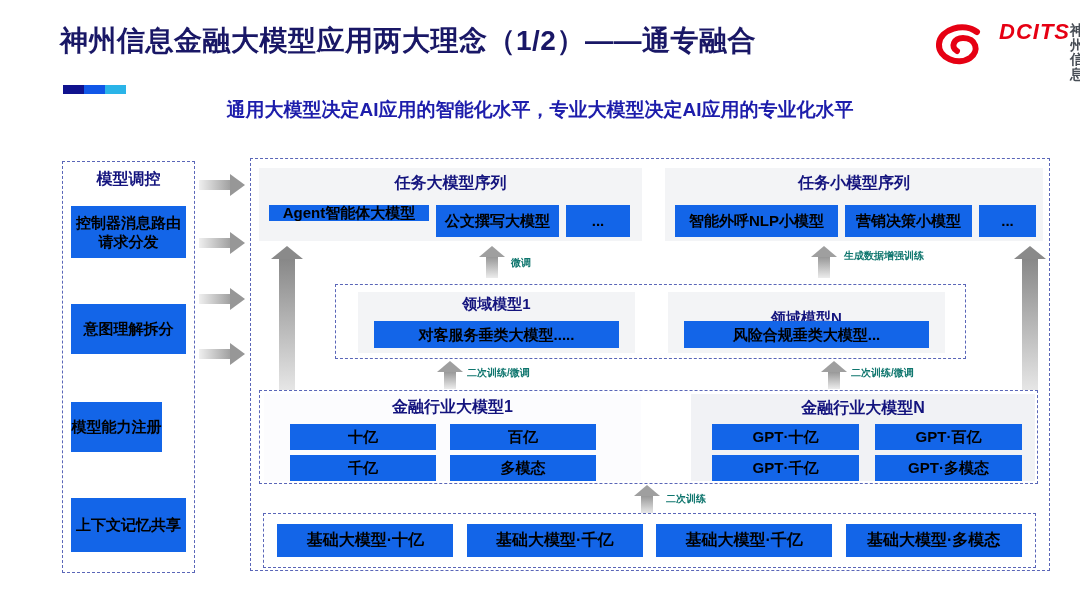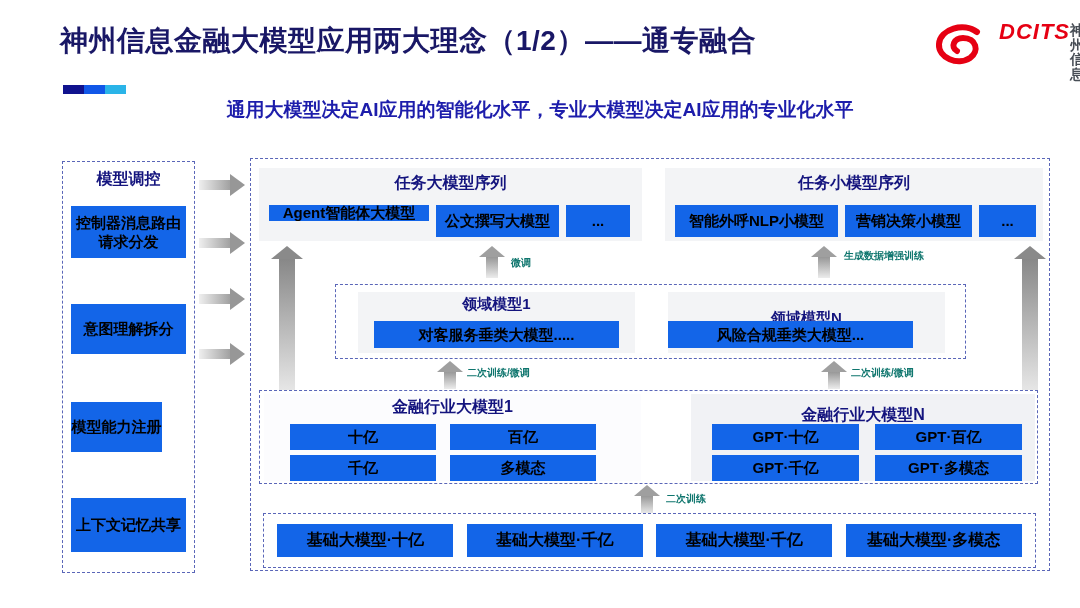--- a/index.html
+++ b/index.html
@@ -136,21 +136,21 @@
         <span class="hd"></span>
       </div>
 
     <div class="dashed" style="left:84px;top:125px;width:631px;height:75px;">
       <div class="panel" style="left:22px;top:7px;width:277px;height:61px;">
         <div class="ptitle" style="margin-top:3px;font-size:15px;">领域模型1</div>
         <div class="btn" style="left:16px;top:29px;width:245px;height:27px;font-size:15px;">对客服务垂类大模型.....</div>
       </div>
       <div class="panel" style="left:332px;top:7px;width:277px;height:61px;">
         <div class="ptitle" style="margin-top:17px;font-size:15px;">领域模型N</div>
-        <div class="btn" style="left:0;top:29px;width:245px;height:27px;font-size:15px;">风险合规垂类大模型...</div>
+        <div class="btn" style="left:16px;top:29px;width:245px;height:27px;font-size:15px;">风险合规垂类大模型...</div>
       </div>
     </div>
 
     <div class="ar arrow-up small" style="left:186px;top:202px;height:28px;">
         <span class="sh"></span>
         <span class="hd"></span>
       </div>
     <div class="lbl" style="left:216px;top:207px;">二次训练/微调</div>
     <div class="ar arrow-up small" style="left:570px;top:202px;height:28px;">
         <span class="sh"></span>
@@ -160,21 +160,21 @@
 
     <div class="dashed" style="left:8px;top:231px;width:779px;height:94px;">
       <div class="panel" style="left:4px;top:3px;width:377px;height:87px;background:#fcfcfe;">
         <div class="ptitle" style="margin-top:3px;font-size:16px;">金融行业大模型1</div>
         <div class="btn" style="left:26px;top:30px;width:146px;height:26px;font-size:15px;">十亿</div>
         <div class="btn" style="left:186px;top:30px;width:146px;height:26px;font-size:15px;">百亿</div>
         <div class="btn" style="left:26px;top:61px;width:146px;height:26px;font-size:15px;">千亿</div>
         <div class="btn" style="left:186px;top:61px;width:146px;height:26px;font-size:15px;">多模态</div>
       </div>
       <div class="panel" style="left:431px;top:3px;width:344px;height:87px;background:#f1f2f5;">
-        <div class="ptitle" style="margin-top:11px;font-size:16px;">金融行业大模型N</div>
+        <div class="ptitle" style="margin-top:4px;font-size:16px;">金融行业大模型N</div>
         <div class="btn" style="left:21px;top:30px;width:147px;height:26px;font-size:15px;">GPT·十亿</div>
         <div class="btn" style="left:184px;top:30px;width:147px;height:26px;font-size:15px;">GPT·百亿</div>
         <div class="btn" style="left:21px;top:61px;width:147px;height:26px;font-size:15px;">GPT·千亿</div>
         <div class="btn" style="left:184px;top:61px;width:147px;height:26px;font-size:15px;">GPT·多模态</div>
       </div>
     </div>
 
     <div class="ar arrow-up small" style="left:383px;top:326px;height:29px;">
         <span class="sh"></span>
         <span class="hd"></span>

